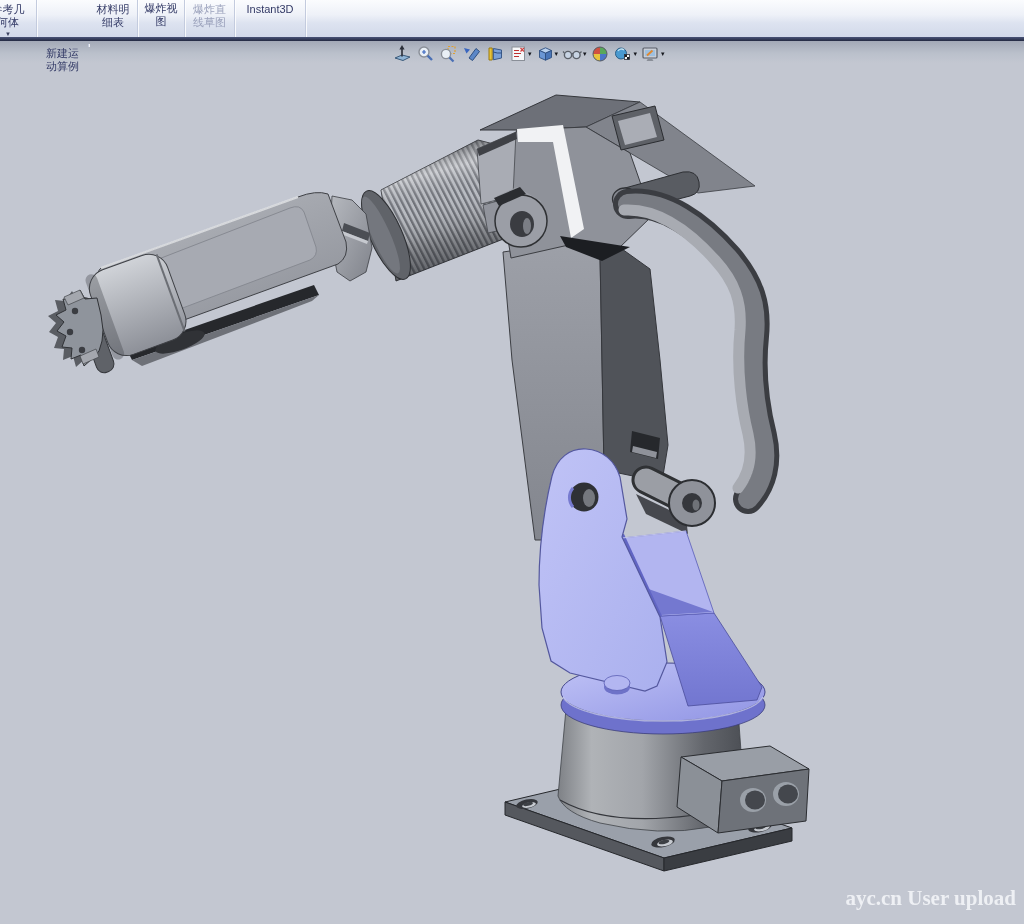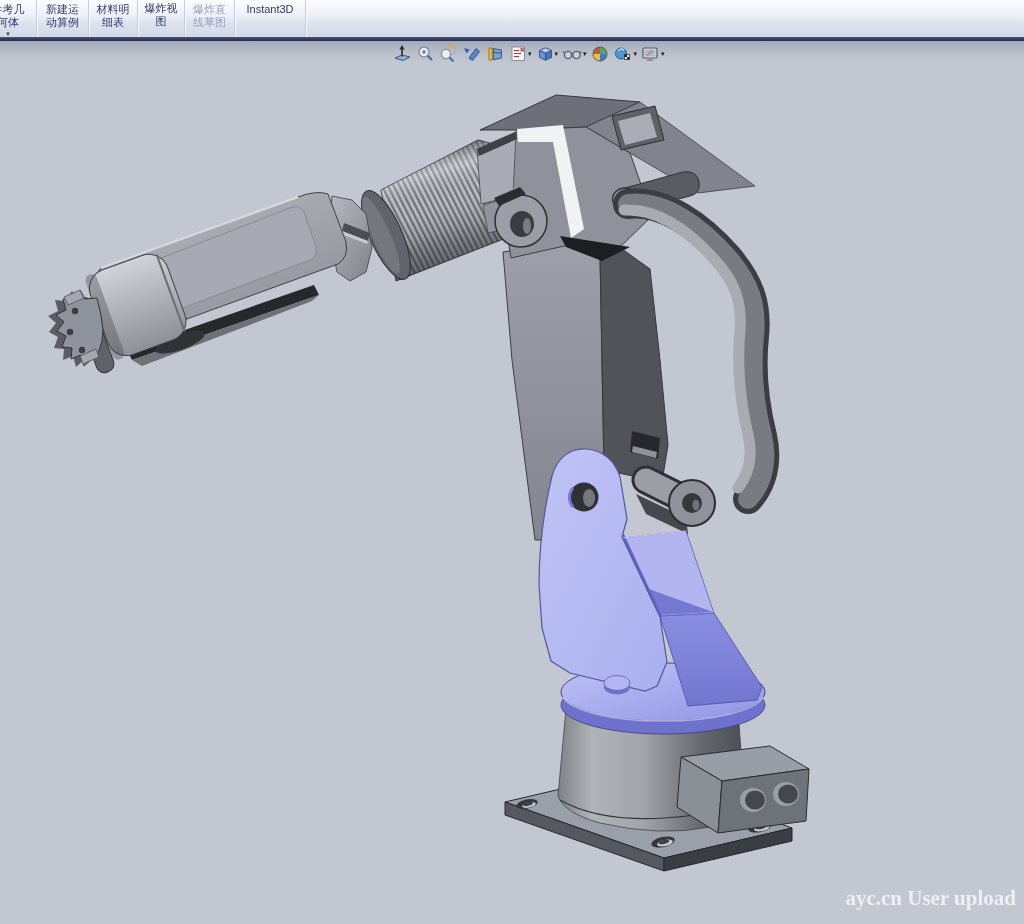--- a/index.html
+++ b/index.html
@@ -37,21 +37,21 @@
 </style>
 </head>
 <body>
 
 <div class="ribbon">
   <div class="rbtn" style="width:56px;margin-left:-20px;">
     <span class="l1">参考几</span>
     <span class="l2">何体</span>
     <span class="rarr">▼</span>
   </div>
-  <div class="rbtn" style="width:51px;">
+  <div class="rbtn" style="width:51px;margin-top:44px;">
     <span class="l1">新建运</span>
     <span class="l2">动算例</span>
   </div>
   <div class="rbtn" style="width:48px;">
     <span class="l1">材料明</span>
     <span class="l2">细表</span>
   </div>
   <div class="rbtn" style="width:46px;font-family:Liberation Mono, monospace;">
     <span class="l1">爆炸视</span>
     <span class="l2">图</span>

